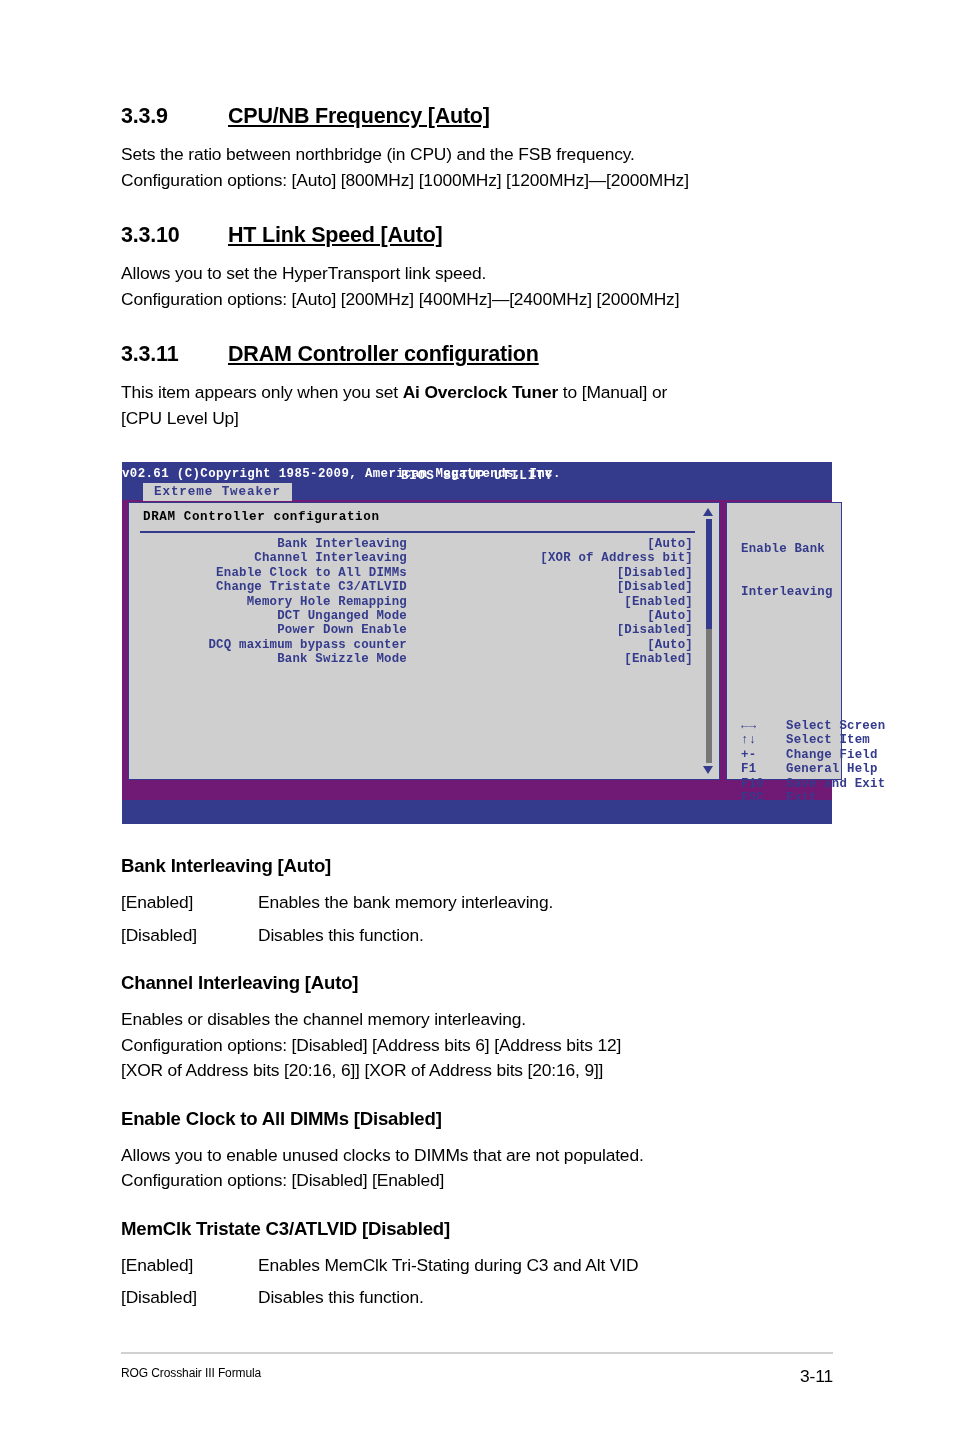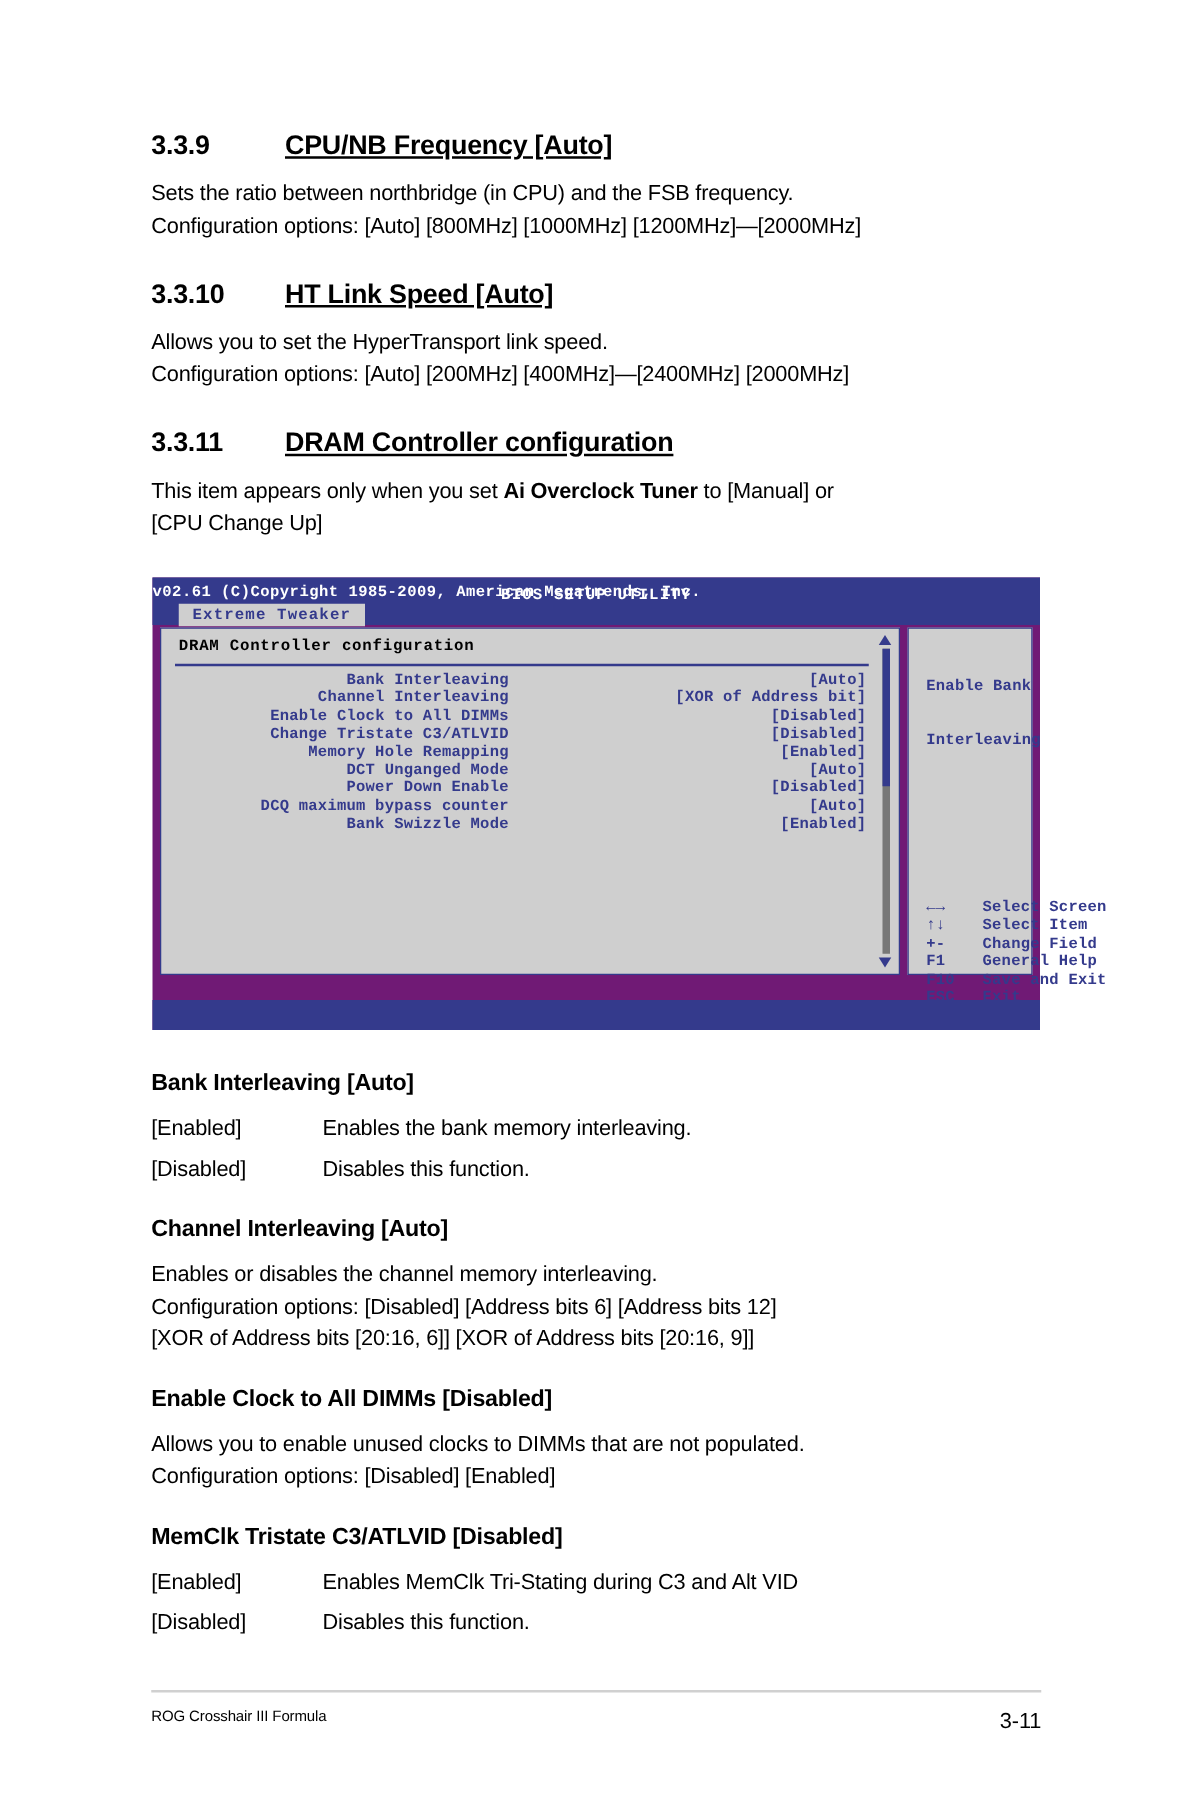--- a/index.html
+++ b/index.html
@@ -198,21 +198,21 @@
     position: absolute;
     left: 604px;
     top: 40px;
     width: 100px;
     height: 278px;
     border: 1px solid #343a8c;
     background: #cfcfcf;
     box-sizing: border-box;
     width: 100px;
   }
-  .bios-help { width: 100px; }
+  .bios-help { width: 116px; }
   .bios-help-inner {
     position: absolute;
     left: 14px;
     top: 10px;
     width: 180px;
     color: #343a8c;
     font-weight: bold;
     white-space: pre;
   }
   .bios-legend {
@@ -298,21 +298,21 @@
     <p class="body">Configuration options: [Auto] [200MHz] [400MHz]—[2400MHz] [2000MHz]</p>
 
     <div class="gap-lg"></div>
 
     <h2 class="sec">
       <span class="num">3.3.11</span>
       <span class="ttl">DRAM Controller configuration</span>
     </h2>
     <div class="gap-sm"></div>
     <p class="body"><span>This item appears only when you set </span><b class="inline">Ai Overclock Tuner</b><span> to [Manual] or</span></p>
-    <p class="body">[CPU Change Up]</p>
+    <p class="body">[CPU Level Up]</p>
 
   </div>
 
   <div class="bios">
 
     <div class="bios-titlebar"></div>
     <div class="bios-title">BIOS SETUP UTILITY</div>
     <div class="bios-tab">Extreme Tweaker</div>
 
     <div class="bios-main">

